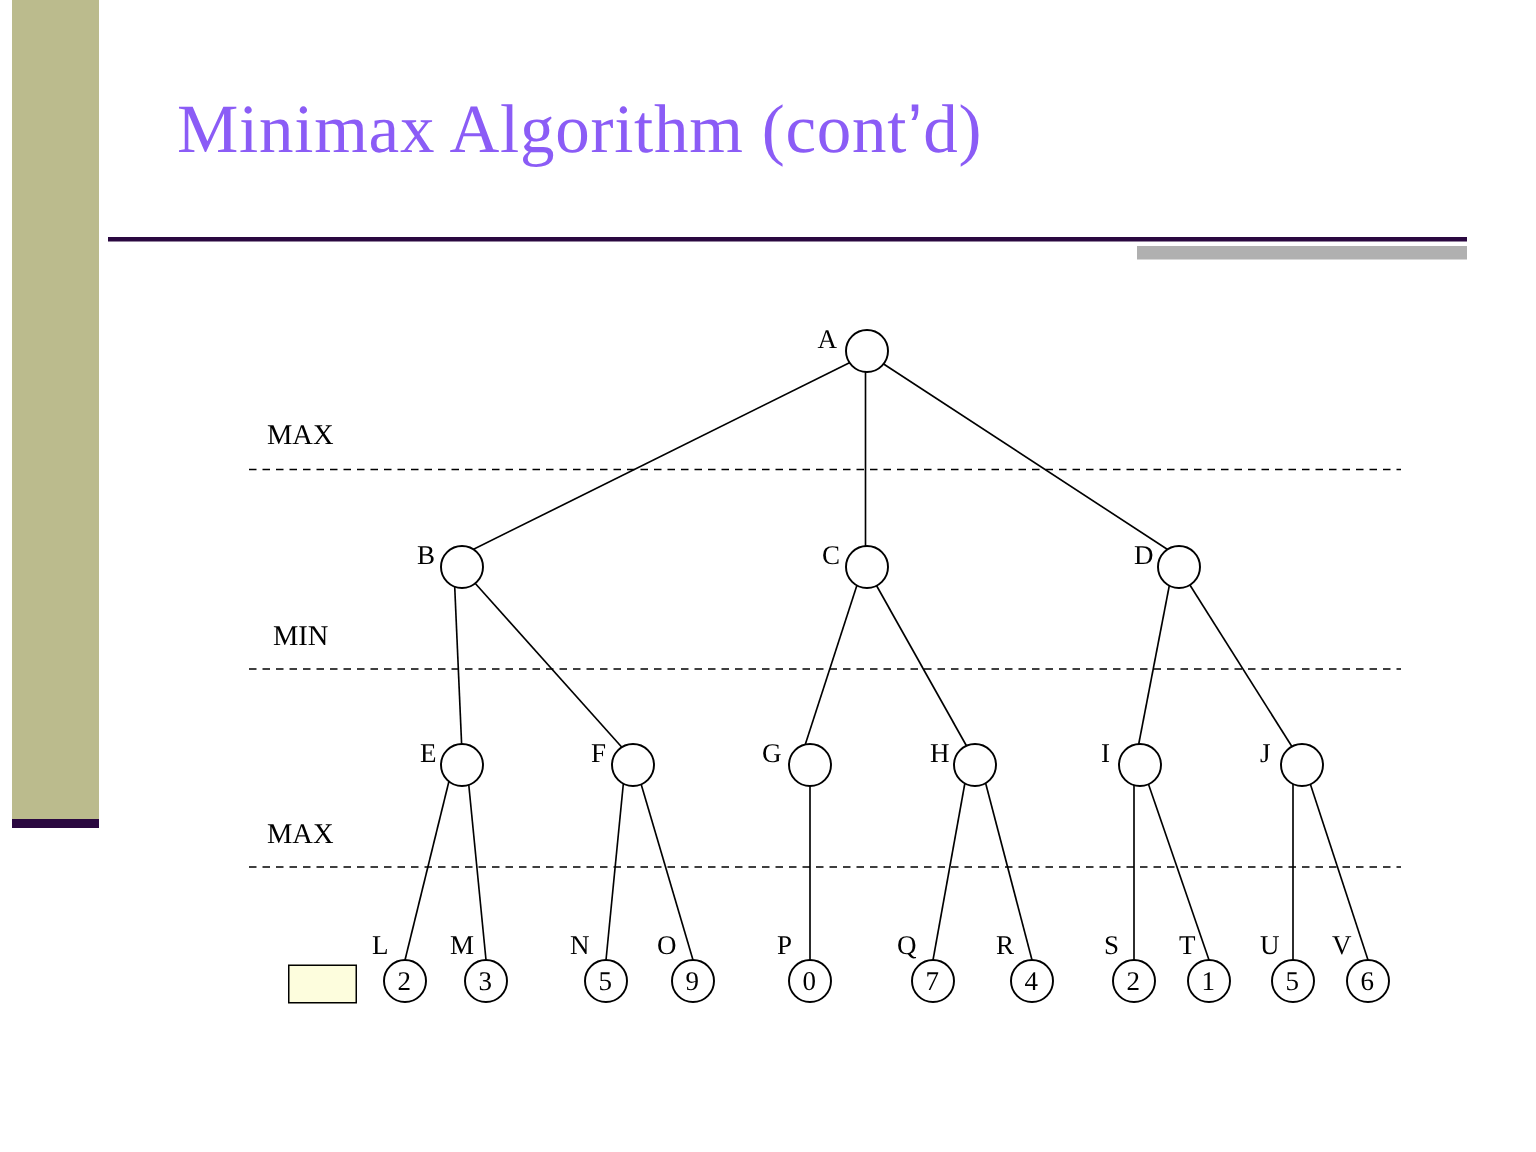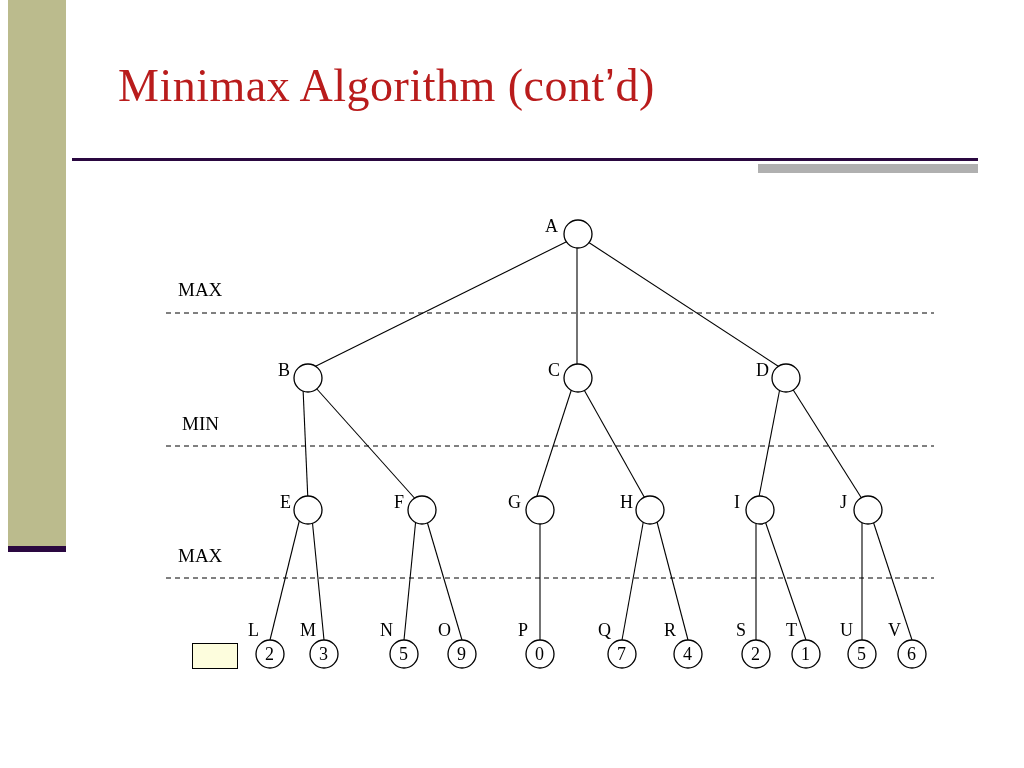--- a/index.html
+++ b/index.html
@@ -25,21 +25,21 @@
     top: 546px;
     width: 58px;
     height: 6px;
     background: #2a0840;
   }
   .title {
     position: absolute;
     left: 118px;
     top: 58px;
     font-size: 46px;
-    color: #b91c1c;
+    color: #8b5cf6;
     letter-spacing: 0.5px;
   }
   .title .apostrophe {
     font-family: Arial, sans-serif;
   }
   .underline-main {
     position: absolute;
     left: 72px;
     top: 158px;
     width: 906px;

